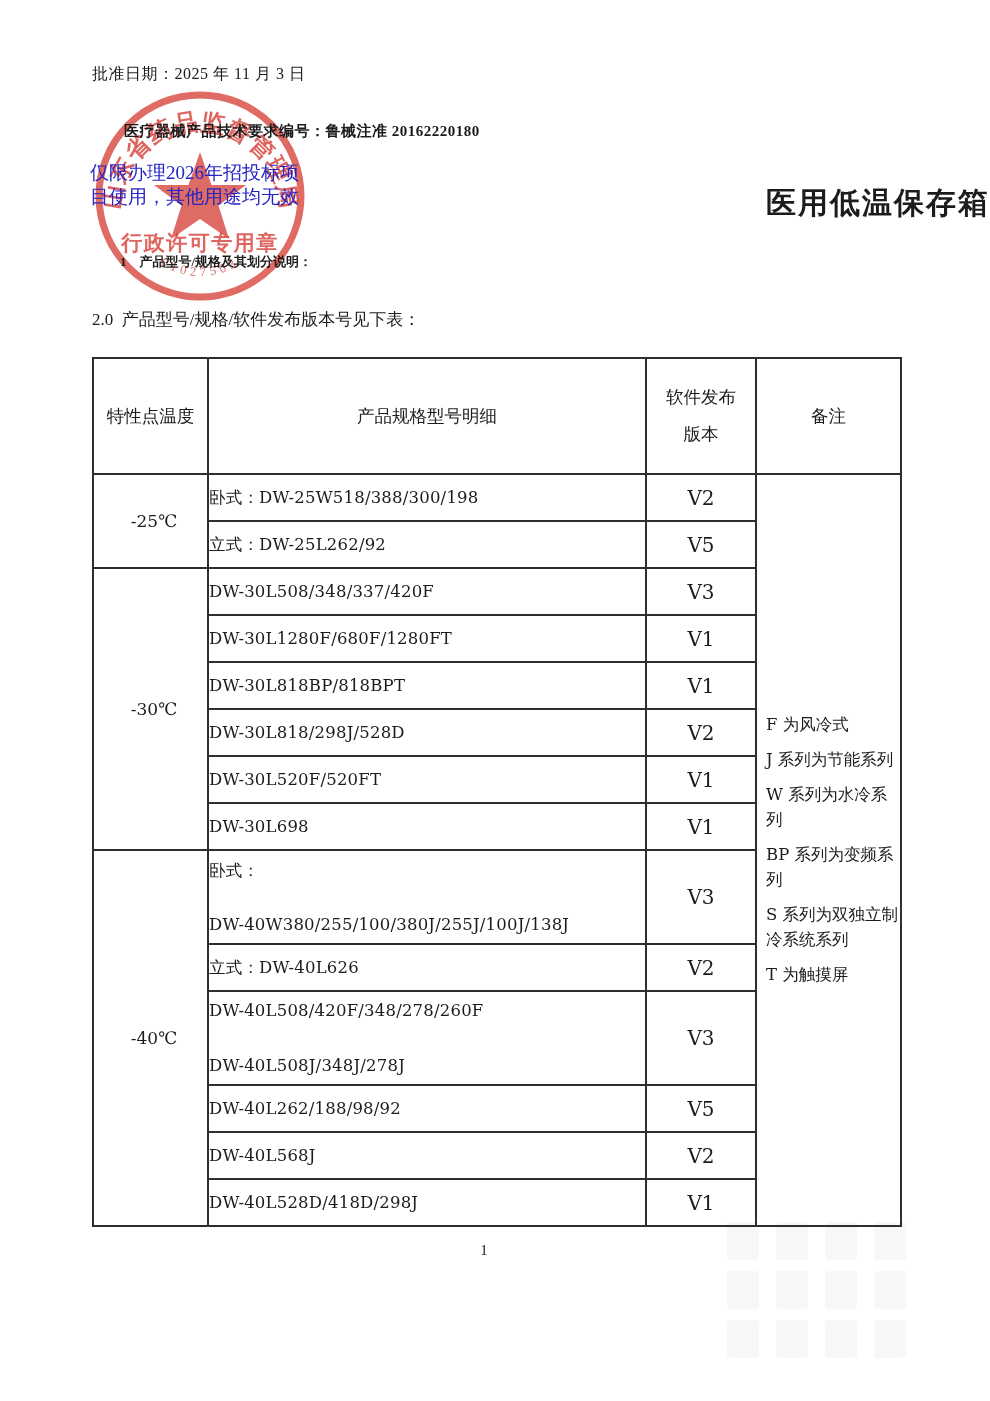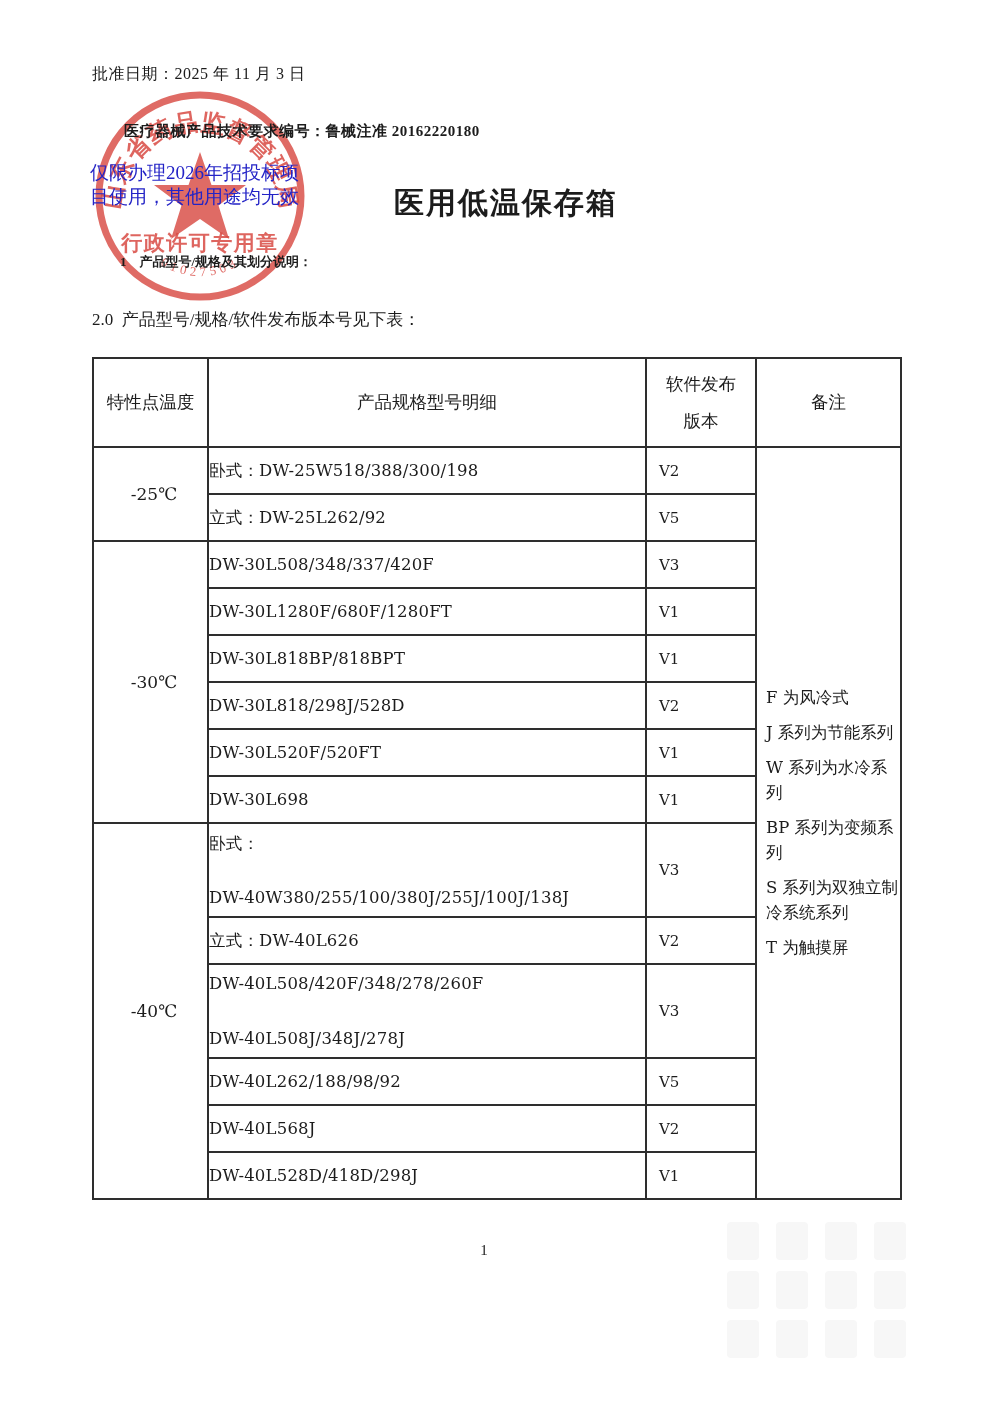--- a/index.html
+++ b/index.html
@@ -13,46 +13,46 @@
 
   .approval-date { left:92px; top:64px; font-size:16px; letter-spacing:.5px; white-space:pre; z-index:3; }
 
   .stamp-wrap { left:88px; top:82px; width:224px; height:228px; z-index:1; }
   .stamp-wrap svg { mix-blend-mode:multiply; }
 
   .doc-number { left:92px; top:122px; font-size:15px; font-weight:bold; letter-spacing:.5px; white-space:pre; z-index:3;margin-left:32px; }
 
   .blue-note { left:90px; top:161px; font-size:19px; line-height:1.24; color:#2323c6; z-index:4; white-space:pre; }
 
-  .doc-title { left:0; right:0; top:183px; text-align:center; padding-left:22px;
+  .doc-title { left:0; right:0; top:183px; text-align:right; padding-left:22px;
     font-size:30px; font-weight:bold; letter-spacing:2px; z-index:3; }
 
   .section-1 { left:92px; top:253px; font-size:13px; font-weight:bold; white-space:pre; z-index:3;margin-left:28px; }
   .section-1-1 { left:92px; top:308px; font-size:17px; white-space:pre; z-index:3; }
 
   table.spec-table {
     position:absolute; left:92px; top:357px; width:808px;
     border-collapse:collapse; table-layout:fixed; z-index:2;
     font-size:17px;
   }
   .spec-table td, .spec-table th {
     border:2px solid #2e2e2e; font-weight:normal; vertical-align:middle;
   }
   .col-temp  { width:115px; }
   .col-model { width:438px; }
   .col-ver   { width:110px; }
   .col-note  { width:145px; }
 
-  .spec-table th { height:89px; text-align:center; font-size:17.5px; line-height:2.1; }
+  .spec-table th { height:116px; text-align:center; font-size:17.5px; line-height:2.1; }
   .cell-temp { text-align:center; padding-left:7px; font-size:17px;
     font-family:"DejaVu Serif","Liberation Serif",serif; }
   .cell-model { font-size:16.5px;
     font-family:"DejaVu Serif","Liberation Serif",serif; letter-spacing:.2px; }
-  .cell-ver { font-size:15px;
-    font-family:"DejaVu Serif","Liberation Serif",serif;padding-left:12px; }
+  .cell-ver { text-align:center; font-size:20px;
+    font-family:"DejaVu Serif","Liberation Serif",serif; }
   tr.row-s td { height:47px; }
   tr.row-d td { height:94px;margin-left:12px; }
   .two-line { display:flex; flex-direction:column; justify-content:space-between; height:74px; }
 
   .cell-note { padding:6px 1px 6px 9px; font-size:16.5px; line-height:1.55; vertical-align:middle;
     font-family:"DejaVu Serif","Liberation Serif",serif; }
   .cell-note p { margin:9px 0; }
 
   .page-number { left:0; right:22px; top:1242px; text-align:center; font-size:15px; z-index:3; }
 

